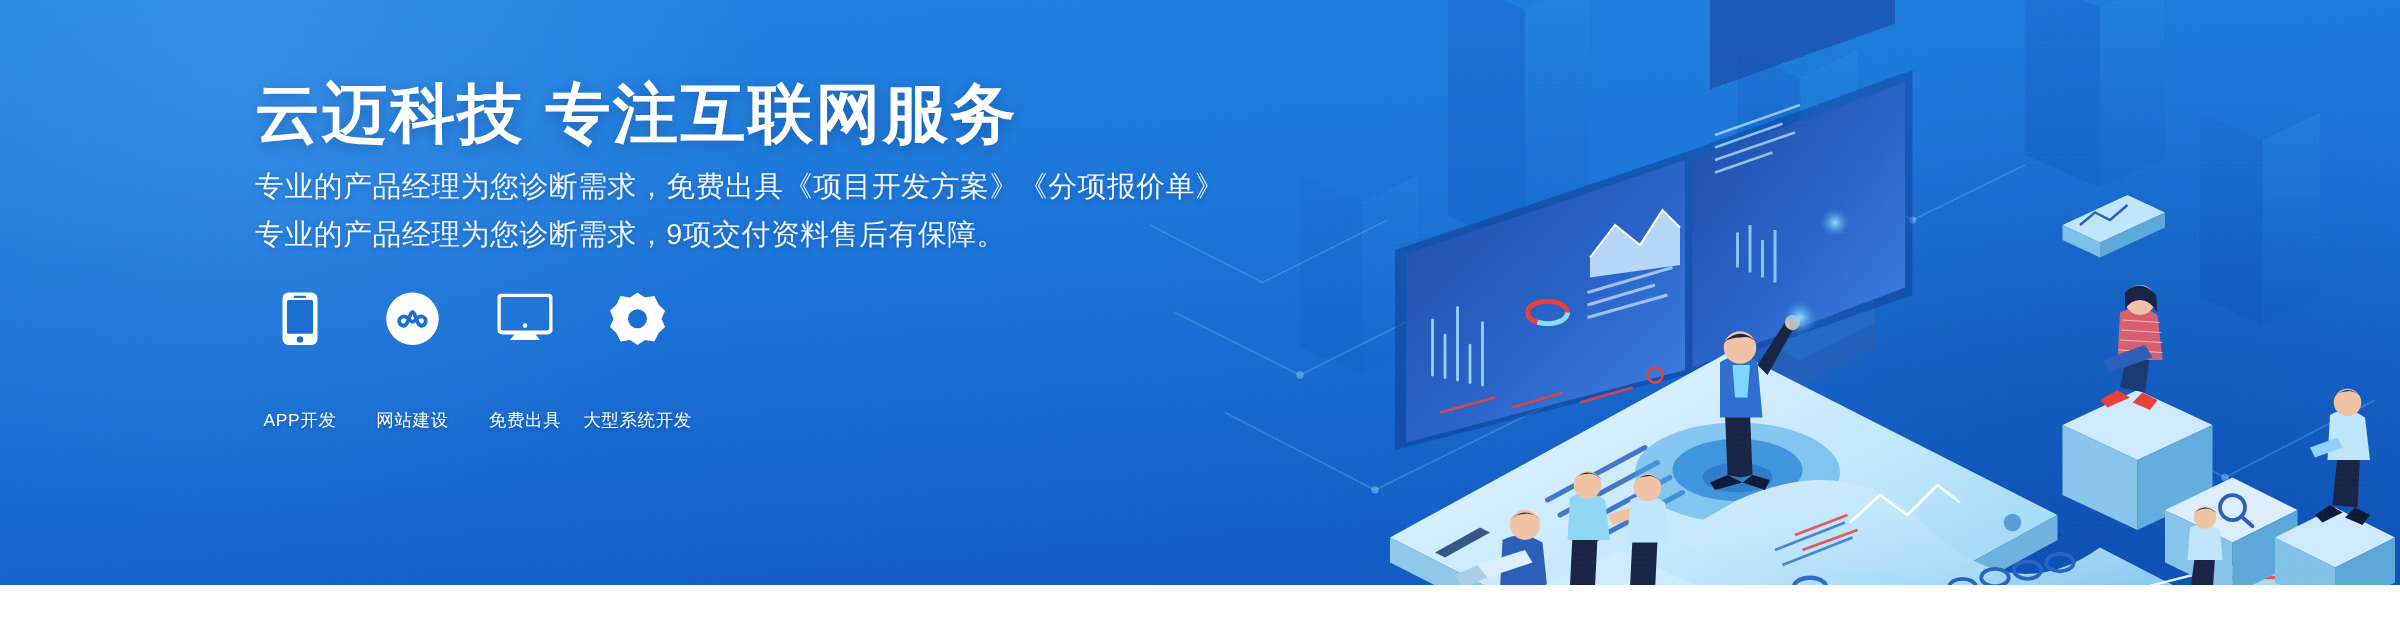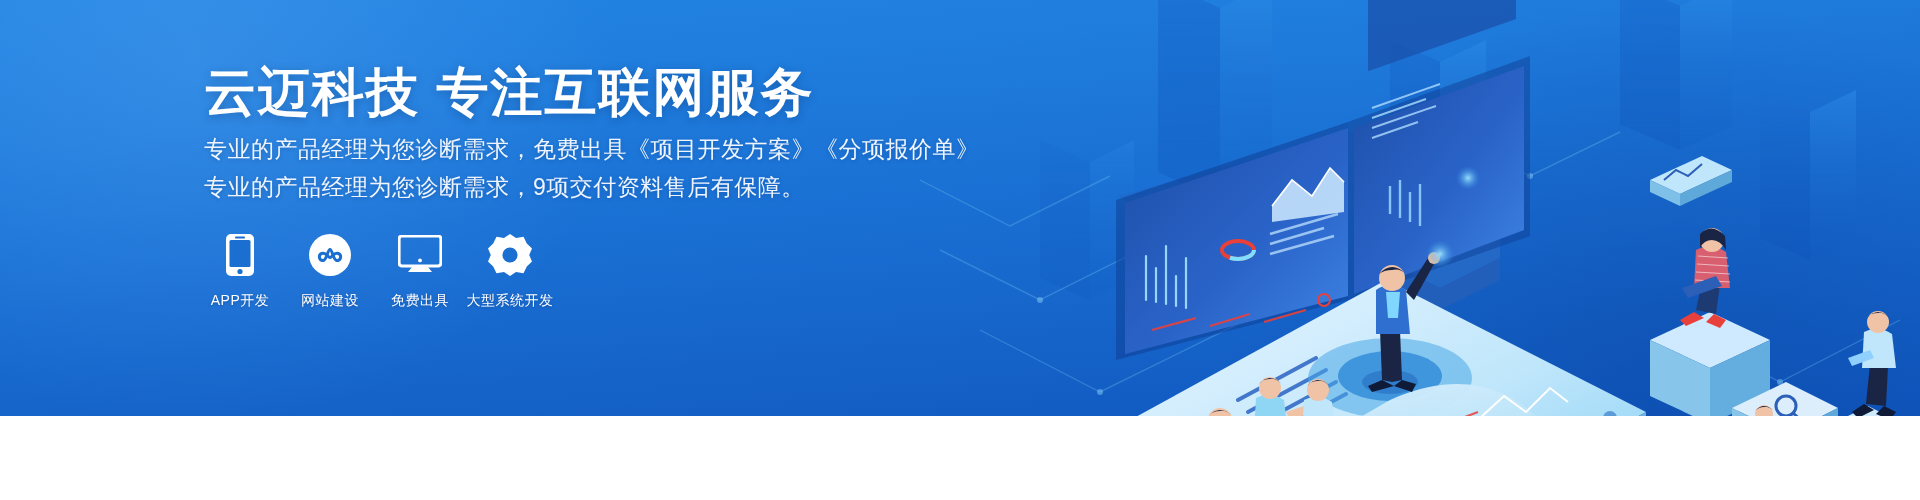--- a/index.html
+++ b/index.html
@@ -1,21 +1,21 @@
 <!DOCTYPE html>
 <html><head>
 <meta charset="utf-8">
 <style>
   * { margin:0; padding:0; box-sizing:border-box; }
   html, body {
     width:1920px; height:500px; overflow:hidden;
     font-family:"Liberation Sans", "DejaVu Sans", sans-serif;
   }
   #banner {
-    position:relative; width:1920px; height:416px;
+    position:relative; width:1920px; height:468px;
     background:linear-gradient(175deg,#2384e3 0%, #1f7ddd 22%, #1a70d4 48%, #1563c9 74%, #0f56bd 100%);
     overflow:hidden;
   }
   
   .texture {
     position:absolute; inset:0;
     background-image:radial-gradient(rgba(255,255,255,0.045) 0.6px, transparent 0.7px);
     background-size:4px 4px;
     pointer-events:none;
   }
@@ -39,21 +39,21 @@
   }
   .sub { margin-top:8px; }
   .sub-line {
     font-size:23px; color:#eef5ff; line-height:1.62;
     letter-spacing:0.5px; white-space:nowrap;
     text-shadow:0 1px 4px rgba(0,30,80,0.25);
   }
 
   
   .services { position:absolute; left:204px; top:232px; display:flex; align-items:flex-end; }
-  .service { display:flex; flex-direction:column; align-items:center; width:72px; margin-right:18px; }
+  .service { display:flex; flex-direction:column; align-items:center; width:72px; margin-right:18px;gap:36px; }
   .service:last-child { margin-right:0; }
   .svc-icon { height:46px; display:flex; align-items:center; justify-content:center; }
   .svc-icon svg { display:block; }
   .svc-label {
     margin-top:14px; font-size:14px; color:#ffffff; white-space:nowrap;
     letter-spacing:0.5px; text-shadow:0 1px 3px rgba(0,30,80,0.3);
   }
 
   
   .art { position:absolute; right:0; top:0; width:1000px; height:500px; }

